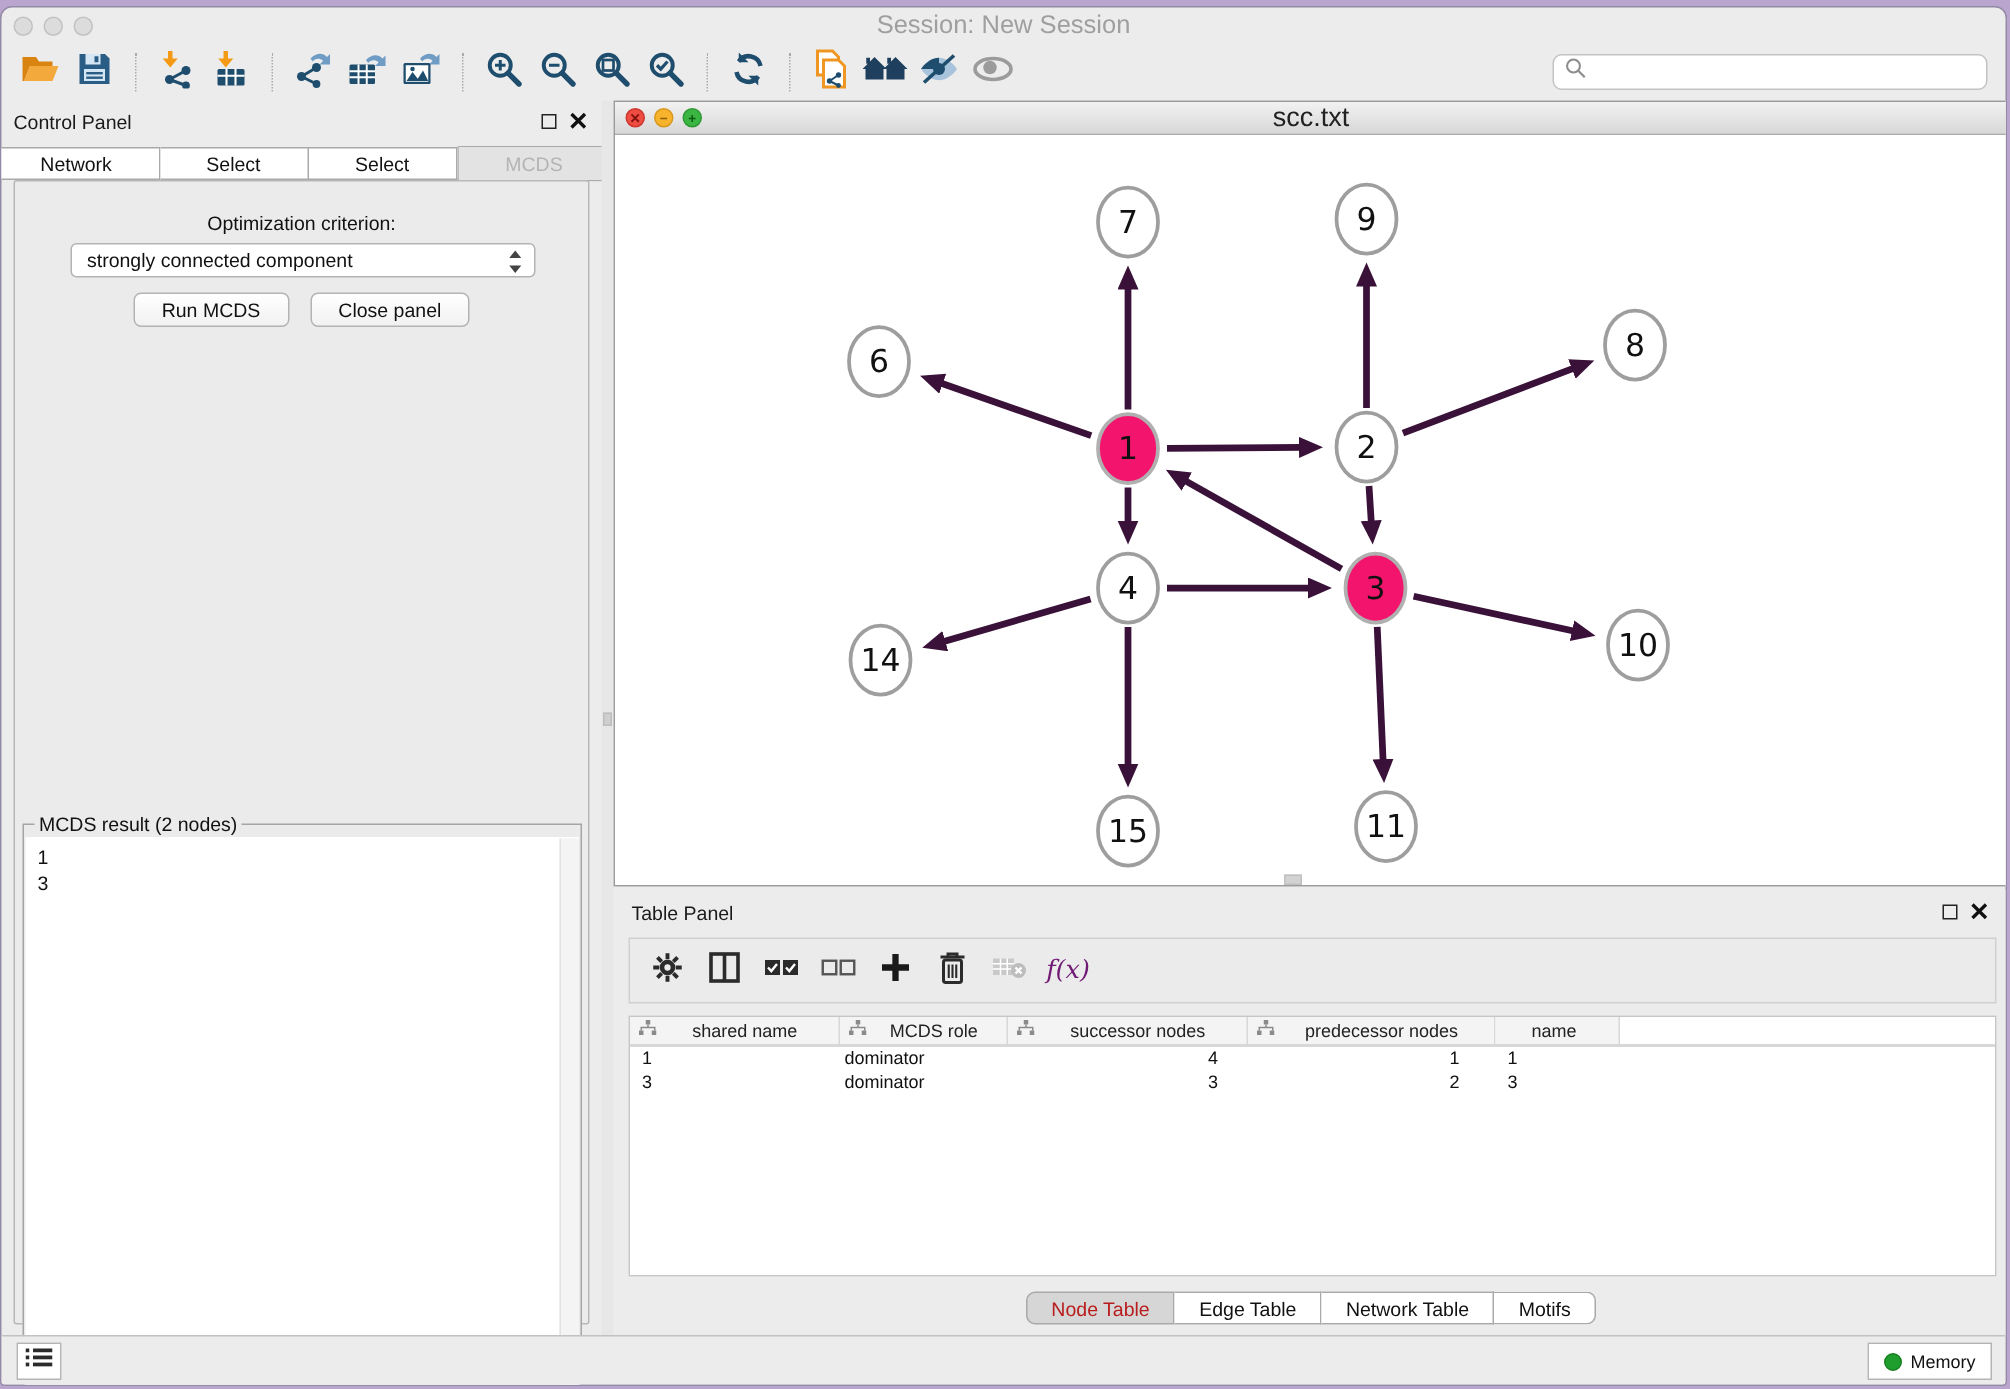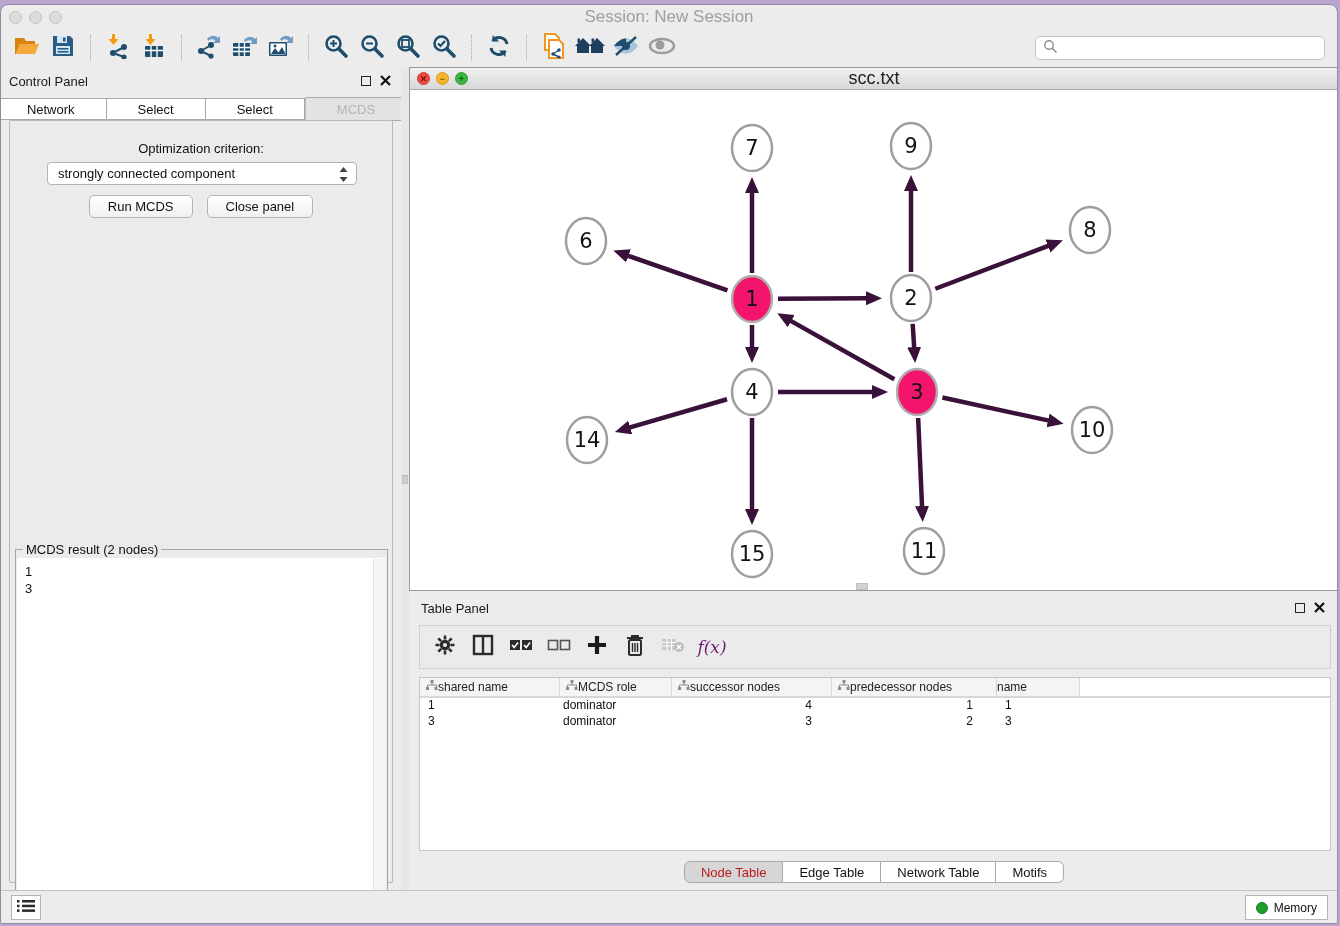--- a/index.html
+++ b/index.html
@@ -67,21 +67,21 @@
   .table-panel { position:absolute; left:408px; top:588px; width:930px; height:298px; background:#ececec; }
   .tp-header { position:relative; height:28px; }
   .tp-header .ph-title { font-size:13px; color:#1a1a1a; padding:8px 0 0 12px; }
   .tp-toolbar { position:absolute; left:10px; top:32px; width:912px; height:44px; background:#ebebeb; border:1px solid #cfcfcf; display:flex; align-items:center; padding-left:8px; gap:4px; }
   .tp-tbtn { width:34px; height:32px; display:flex; align-items:center; justify-content:center; }
   .fx-label { font-family:"DejaVu Serif", serif; font-style:italic; font-size:17px; color:#701a75; margin-left:2px; }
   .tp-table { position:absolute; left:10px; top:84px; width:912px; height:174px; background:#fff; border:1px solid #c6c6c6; overflow:hidden; }
   .thead { display:flex; height:20px; border-bottom:2px solid #d8d8d8; }
   .th { background:#f4f4f4; border-right:1px solid #d8d8d8; display:flex; align-items:center; font-size:12px; color:#222; }
   .th .sort-ico { margin:0 0 0 6px; flex:none; }
-  .th .th-label { flex:1; text-align:left; padding-right:4px; }
+  .th .th-label { flex:1; text-align:center; padding-right:4px; }
   .trow { display:flex; height:16px; font-size:12px; color:#111; }
   .td { overflow:hidden; white-space:nowrap; }
   .c0 { width:140px; } .c1 { width:112px; } .c2 { width:160px; } .c3 { width:165px; } .c4 { width:83px; }
   .td.c0 { padding-left:8px; } .td.c1 { padding-left:3px; }
   .td.c2 { text-align:right; padding-right:20px; } .td.c3 { text-align:right; padding-right:24px; }
   .td.c4 { padding-left:8px; }
   .tp-tabs { position:absolute; left:0; bottom:8px; width:100%; display:flex; justify-content:center; }
   .tp-tab { font-size:13px; height:22px; line-height:22px; padding:0 16px; background:#fff; border:1px solid #a9a9a9; border-left:none; color:#111; }
   .tp-tab.active { background:#d6d6d6; color:#b91c1c; border-radius:6px 0 0 6px; border-left:1px solid #a9a9a9; }
   .tp-tab:last-child { border-radius:0 6px 6px 0; }

